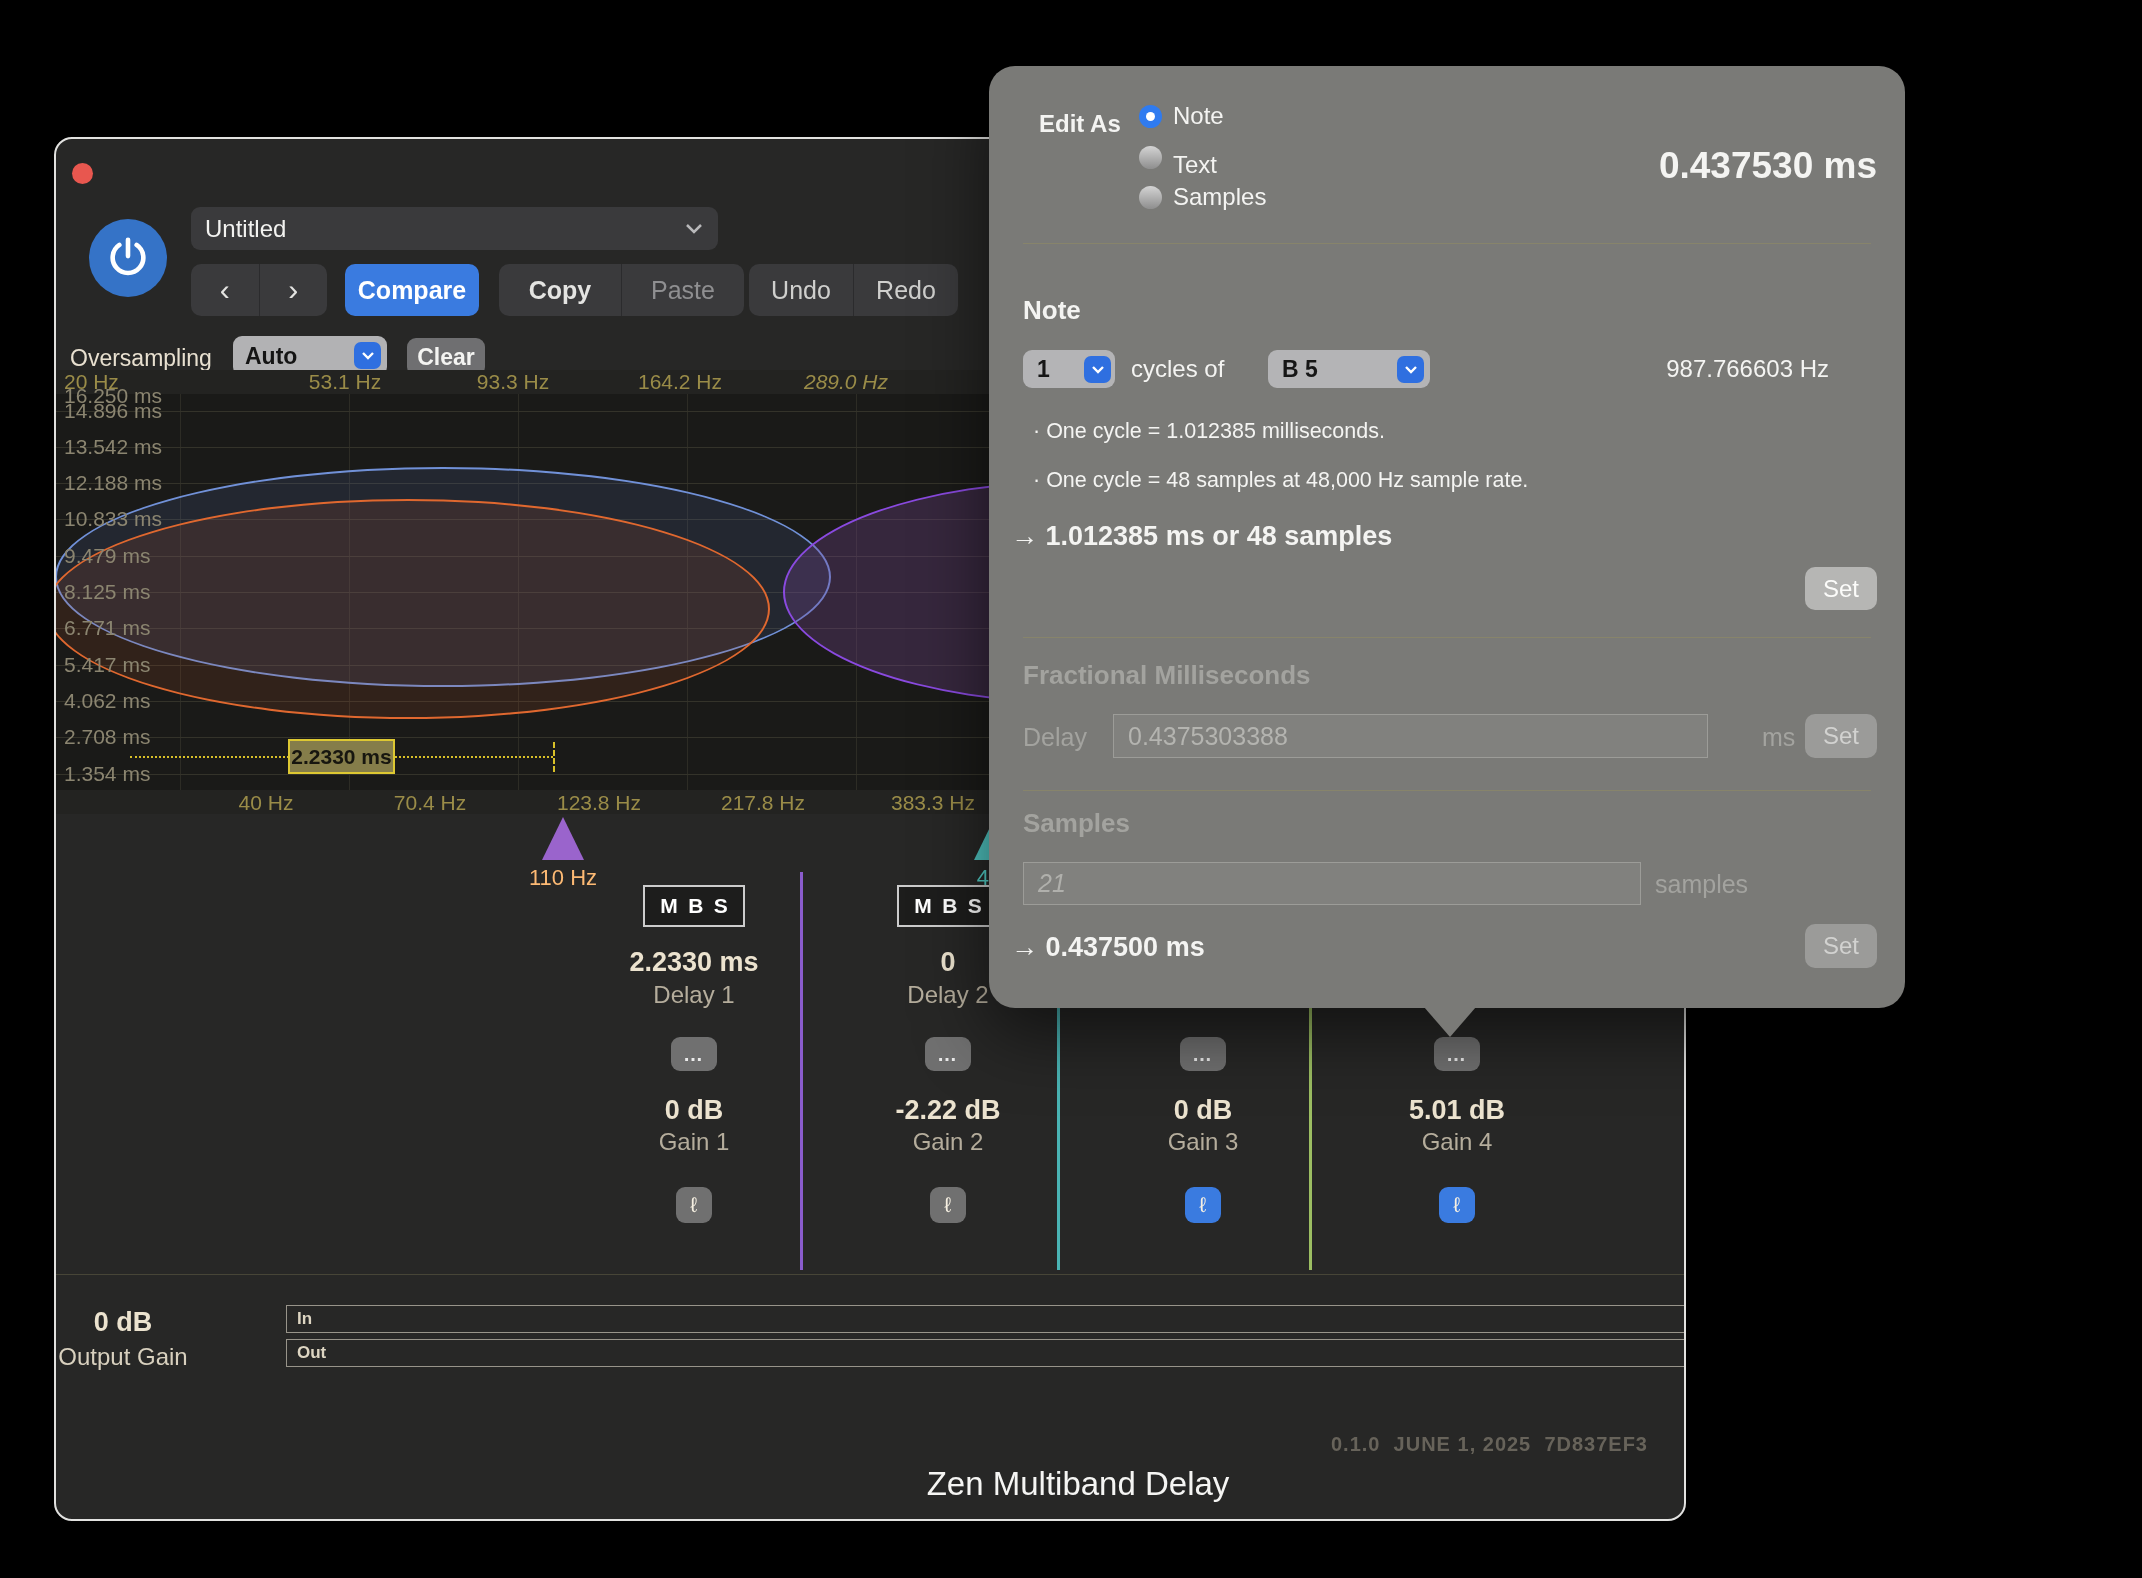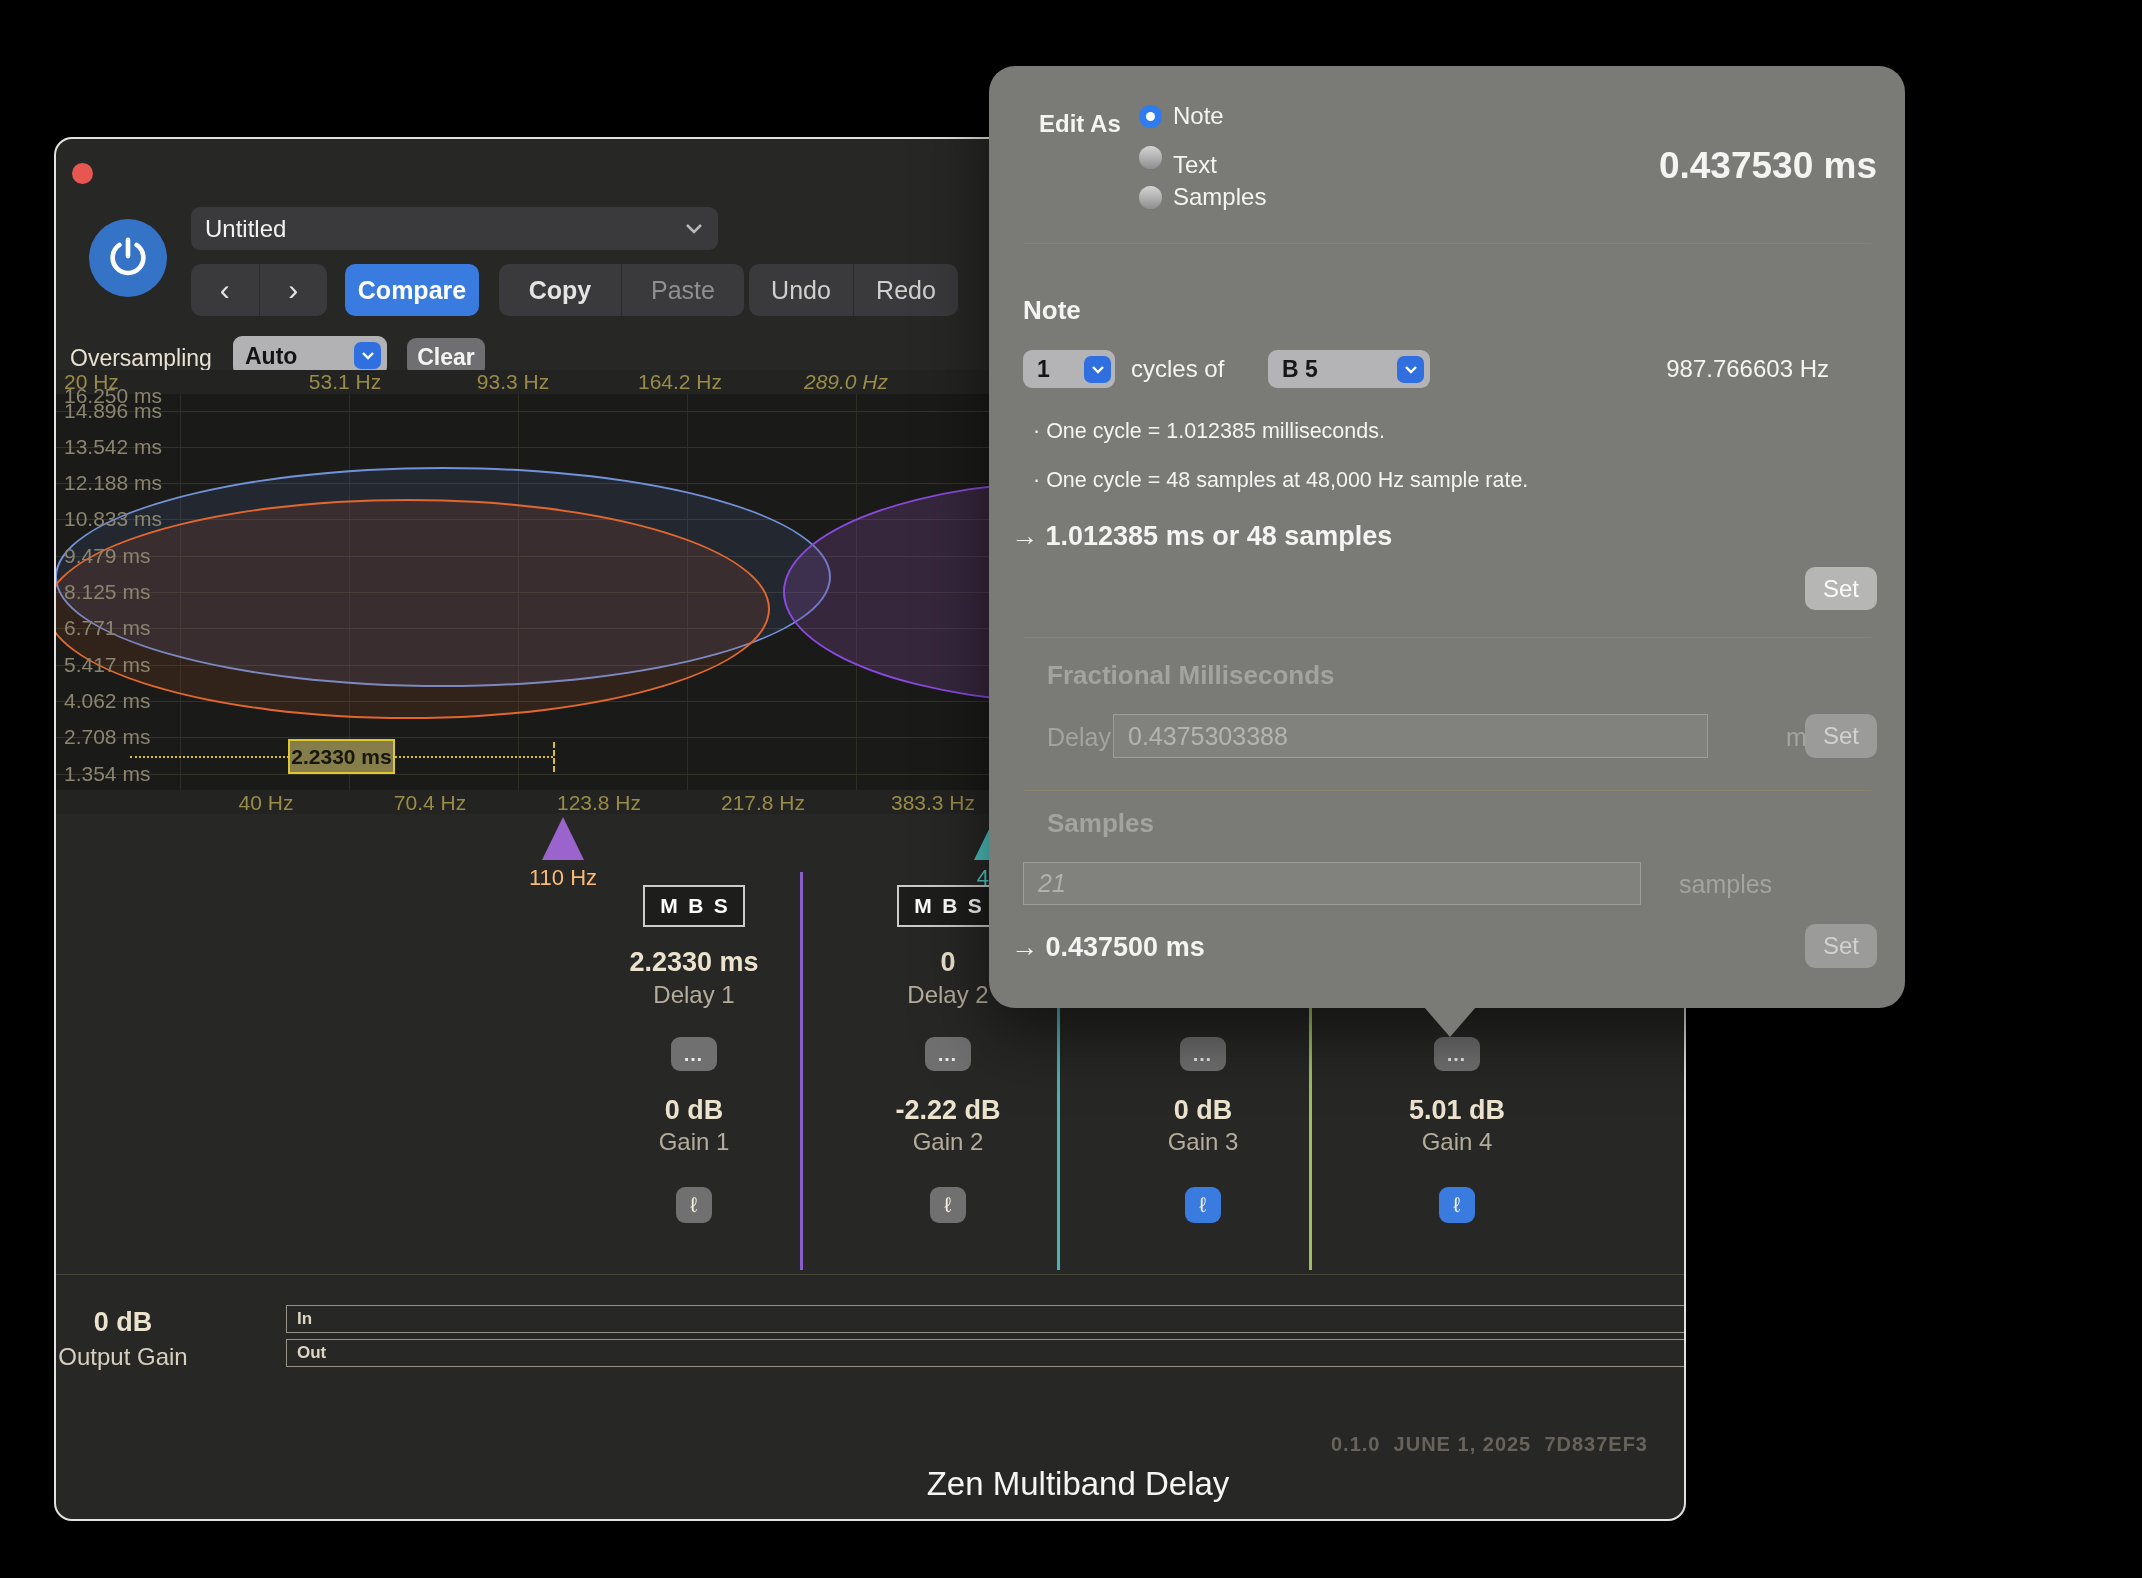--- a/index.html
+++ b/index.html
@@ -52,21 +52,21 @@
     display:flex;align-items:center;justify-content:center;}
   .meter{position:absolute;left:230px;width:1778px;height:28px;border:1px solid #98948a;box-sizing:border-box;
     color:#ddd5c2;font-size:17px;font-weight:bold;display:flex;align-items:center;padding-left:10px;}
   
   #popover{position:absolute;left:989px;top:66px;width:916px;height:942px;background:#7a7a77;border-radius:26px;
     box-shadow:0 24px 70px rgba(0,0,0,.55);z-index:100;}
   #popover-tail{position:absolute;left:1424px;top:1007px;width:0;height:0;border-left:26px solid transparent;
     border-right:26px solid transparent;border-top:30px solid #7a7a77;z-index:100;}
   .po-txt{position:absolute;color:#f4f4f2;font-size:24px;}
   .po-bold{font-weight:bold;}
-  .po-dim{color:#a3a39f;margin-left:24px;}
+  .po-dim{color:#a3a39f;}
   .radio{position:absolute;width:23px;height:23px;border-radius:50%;}
   .radio.on{background:#2f7bf0;}
   .radio.off{background:linear-gradient(#d4d4d4,#8e8e8e);}
   .radio.on::after{content:"";position:absolute;left:7px;top:7px;width:9px;height:9px;border-radius:50%;background:#fff;}
   .po-div{position:absolute;left:34px;width:848px;height:1px;background:#8f8b66;opacity:.65;}
   .po-select{position:absolute;height:38px;background:#b4b4b6;border-radius:9px;color:#161616;font-size:23px;
     font-weight:bold;display:flex;align-items:center;padding:0 14px;box-sizing:border-box;}
   .po-set{position:absolute;width:72px;height:43px;border-radius:10px;font-size:24px;
     display:flex;align-items:center;justify-content:center;}
   .po-set.bright{background:#b6b6b4;color:#fcfcfa;}

